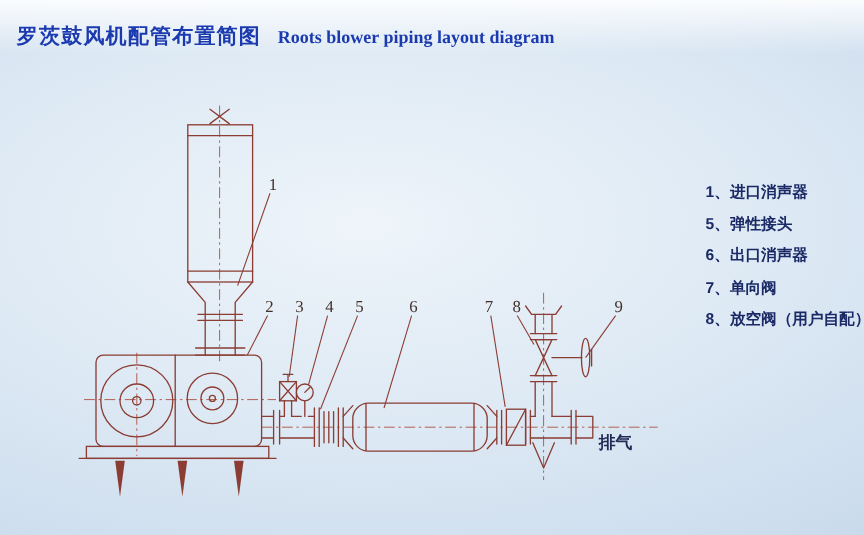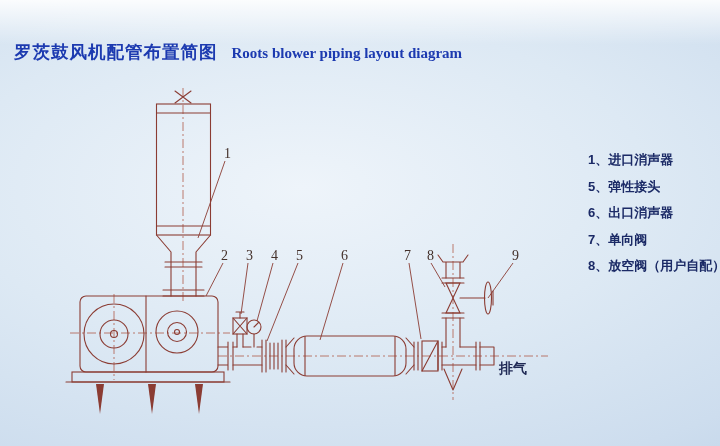--- a/index.html
+++ b/index.html
@@ -6,21 +6,21 @@
   .screen{
     position:relative;
     width:720px;height:446px;
     overflow:hidden;
     font-family:"Liberation Sans", sans-serif;
     background:
       linear-gradient(180deg, rgba(255,255,255,.9) 0%, rgba(255,255,255,0) 10%),
       radial-gradient(ellipse 120% 95% at 42% 42%, #eef4fa 0%, #dde9f4 40%, #cdddee 72%, #b9cfe5 100%);
   }
   .title-bar{
-    position:absolute;left:14px;top:40px;
+    position:absolute;left:14px;top:18px;
     display:flex;align-items:baseline;gap:14px;
     white-space:nowrap;
   }
   .title-zh{
     font-size:17.5px;font-weight:700;color:#1c3ab0;
     font-family:"Liberation Sans", sans-serif;
     letter-spacing:1px;
   }
   .title-en{
     font-size:15px;font-weight:700;color:#1c3ab0;

